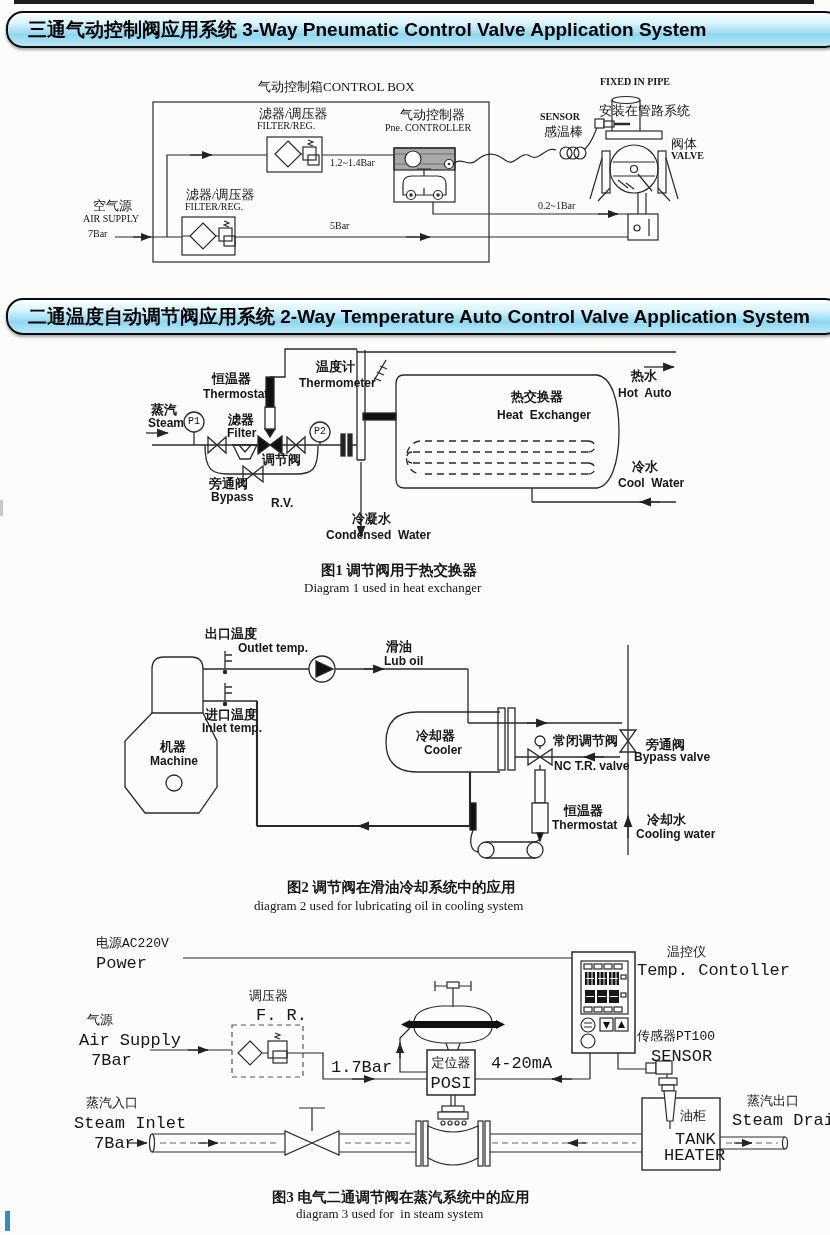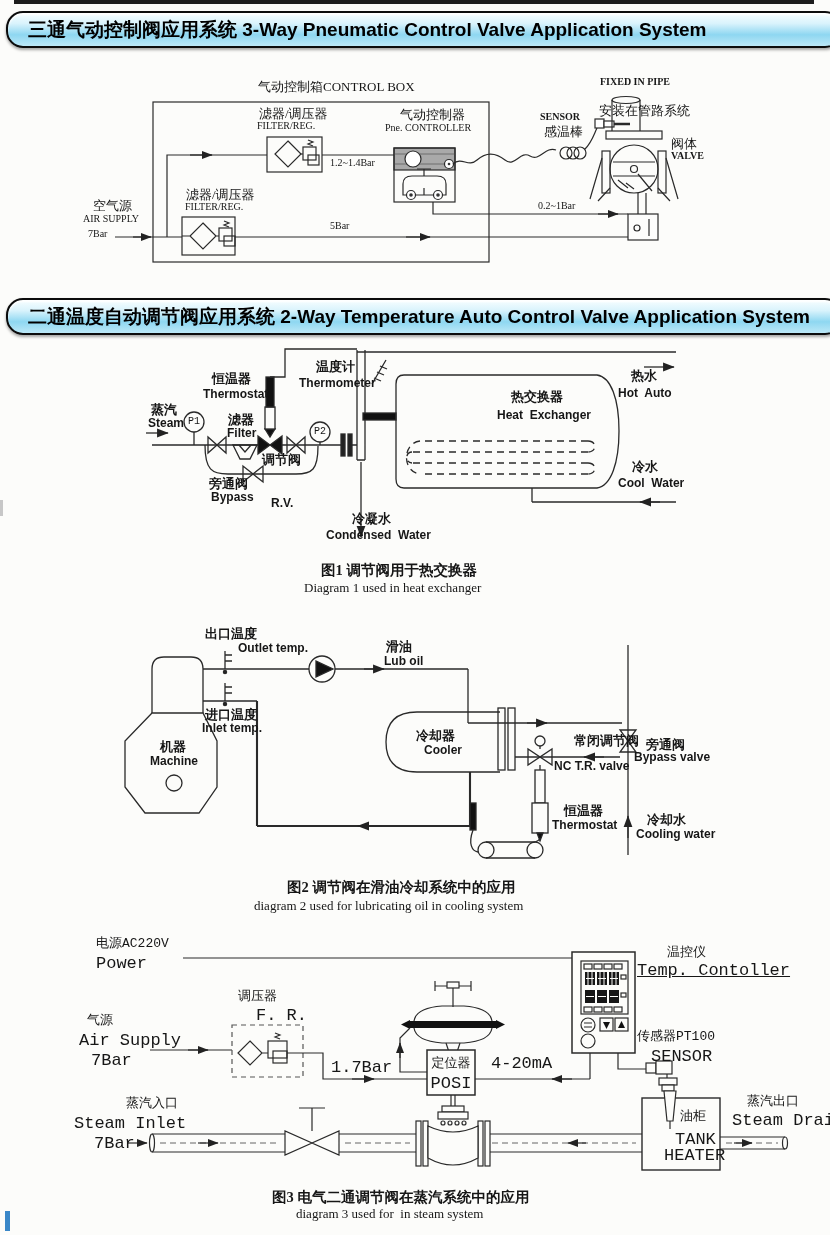--- a/index.html
+++ b/index.html
@@ -389,47 +389,47 @@
   <span class="lb gzh" style="left:205px;top:627px;">出口温度</span>
   <span class="lb gen" style="left:202px;top:642px;margin-left:36px;">Outlet temp.</span>
   <span class="lb gzh" style="left:205px;top:708px;">进口温度</span>
   <span class="lb gen" style="left:202px;top:722px;">Inlet temp.</span>
   <span class="lb gzh" style="left:160px;top:740px;">机器</span>
   <span class="lb gen" style="left:150px;top:755px;">Machine</span>
   <span class="lb gzh" style="left:386px;top:640px;">滑油</span>
   <span class="lb gen" style="left:384px;top:655px;">Lub oil</span>
   <span class="lb gzh" style="left:416px;top:729px;">冷却器</span>
   <span class="lb gen" style="left:424px;top:744px;">Cooler</span>
-  <span class="lb gzh" style="left:553px;top:734px;margin-left:21px;">常闭调节阀</span>
+  <span class="lb gzh" style="left:553px;top:734px;">常闭调节阀</span>
   <span class="lb gen" style="left:554px;top:760px;">NC T.R. valve</span>
   <span class="lb gzh" style="left:646px;top:738px;">旁通阀</span>
   <span class="lb gen" style="left:634px;top:751px;">Bypass valve</span>
   <span class="lb gzh" style="left:564px;top:804px;">恒温器</span>
   <span class="lb gen" style="left:552px;top:819px;">Thermostat</span>
   <span class="lb gzh" style="left:647px;top:813px;">冷却水</span>
   <span class="lb gen" style="left:636px;top:828px;">Cooling water</span>
   <span class="lb cap-zh" style="left:287px;top:880px;">图2 调节阀在滑油冷却系统中的应用</span>
   <span class="lb cap-en" style="left:254px;top:899px;">diagram 2 used for lubricating oil in cooling system</span>
 
   <span class="lb mono-zh" style="left:96px;top:937px;">电源AC220V</span>
   <span class="lb mono" style="left:96px;top:955px;">Power</span>
   <span class="lb mono-zh" style="left:87px;top:1014px;">气源</span>
   <span class="lb mono" style="left:79px;top:1032px;">Air Supply</span>
   <span class="lb mono" style="left:91px;top:1052px;">7Bar</span>
-  <span class="lb mono-zh" style="left:238px;top:990px;">调压器</span>
+  <span class="lb mono-zh" style="left:249px;top:990px;">调压器</span>
   <span class="lb mono" style="left:256px;top:1007px;">F. R.</span>
   <span class="lb mono" style="left:331px;top:1059px;">1.7Bar</span>
   <span class="lb mono" style="left:491px;top:1055px;">4-20mA</span>
   <span class="lb mono-zh ctr" style="left:451px;top:1057px;">定位器</span>
   <span class="lb mono ctr" style="left:451px;top:1075px;">POSI</span>
   <span class="lb mono-zh" style="left:667px;top:946px;">温控仪</span>
-  <span class="lb mono" style="left:637px;top:962px;text-decoration:underline;">Temp. Contoller</span>
+  <span class="lb mono" style="left:637px;top:962px;">Temp. Contoller</span>
   <span class="lb mono-zh" style="left:637px;top:1030px;">传感器PT100</span>
   <span class="lb mono" style="left:651px;top:1048px;">SENSOR</span>
-  <span class="lb mono-zh" style="left:86px;top:1097px;margin-left:40px;">蒸汽入口</span>
+  <span class="lb mono-zh" style="left:86px;top:1097px;">蒸汽入口</span>
   <span class="lb mono" style="left:74px;top:1115px;">Steam Inlet</span>
   <span class="lb mono" style="left:94px;top:1135px;">7Bar</span>
   <span class="lb mono-zh" style="left:680px;top:1110px;">油柜</span>
   <span class="lb mono" style="left:675px;top:1131px;">TANK</span>
   <span class="lb mono" style="left:664px;top:1147px;">HEATER</span>
   <span class="lb mono-zh" style="left:747px;top:1095px;">蒸汽出口</span>
   <span class="lb mono" style="left:732px;top:1112px;">Steam Drain</span>
   <span class="lb cap-zh" style="left:272px;top:1190px;">图3 电气二通调节阀在蒸汽系统中的应用</span>
   <span class="lb cap-en" style="left:296px;top:1207px;">diagram 3 used for  in steam system</span>
 

